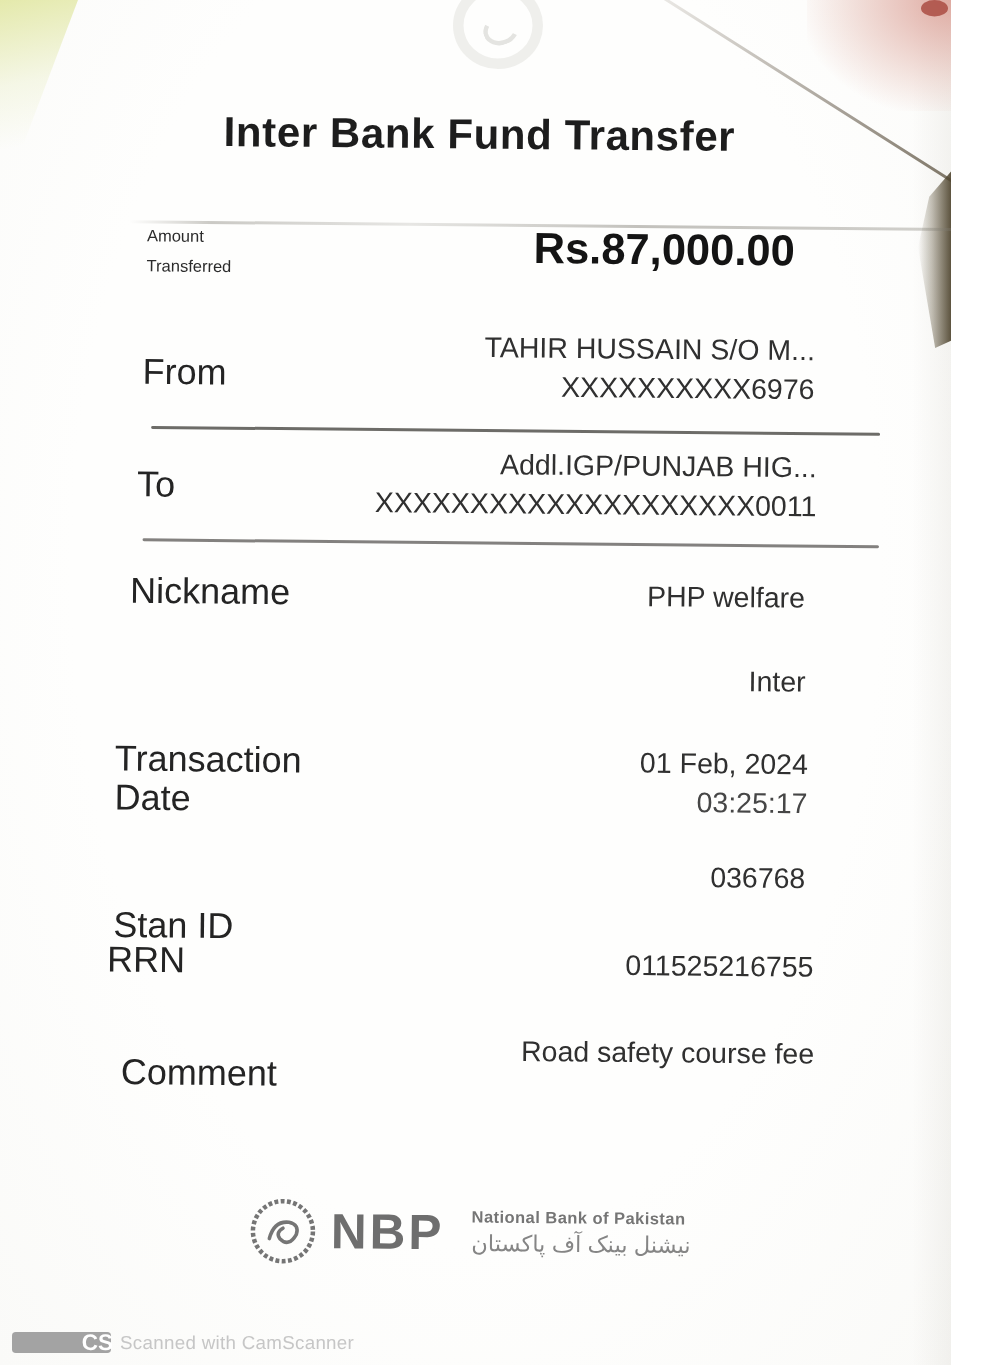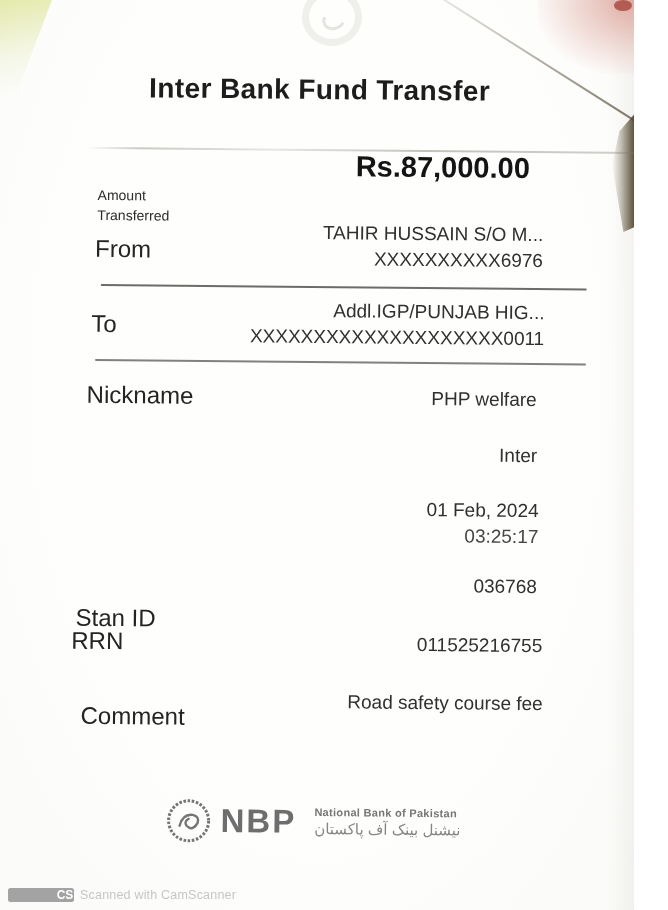--- a/index.html
+++ b/index.html
@@ -56,36 +56,36 @@
     font-size:28px;font-weight:700;letter-spacing:0.4px;color:#1d1d1d;
   }
   .hairline-top{
     position:absolute;top:149px;left:84px;right:0;height:1.5px;
     background:linear-gradient(to right, rgba(125,122,112,0) 0%, rgba(125,122,112,0.40) 10%, rgba(125,122,112,0.18) 34%, rgba(130,127,118,0.48) 62%, rgba(125,122,112,0.34) 100%);
   }
   .divider{position:absolute;left:100px;right:48px;height:2px;background:rgba(68,66,62,0.78);border-radius:1px;}
   .divider.d1{top:286px;}
   .divider.d2{top:361px;left:95px;background:rgba(78,76,72,0.70);}
   .lbl{position:absolute;font-size:24px;color:#242424;line-height:26px;}
-  .lbl.small{font-size:14px;line-height:19.5px;color:#2b2b2b;margin-top:37px;}
+  .lbl.small{font-size:11px;line-height:19.5px;color:#2b2b2b;}
   .val{position:absolute;font-size:19px;color:#303030;text-align:right;line-height:26px;}
   .amount-val{position:absolute;font-size:29px;font-weight:700;color:#141414;text-align:right;}
   .time-line{color:#464646;}
   
   .bank{position:absolute;top:798px;left:0;right:0;display:flex;justify-content:center;align-items:center;gap:8px;opacity:0.82;}
   .bank-emblem{width:48px;height:48px;flex:0 0 auto;}
   .bank-short{font-size:33px;font-weight:700;color:#4f4f4f;letter-spacing:2px;margin-right:10px;}
   .bank-names{display:flex;flex-direction:column;gap:2px;text-align:left;}
   .bank-name-en{font-size:11px;font-weight:700;color:#585858;letter-spacing:0.3px;}
   .bank-name-ur{font-size:15px;color:#6b6b6b;}
   
   .cswm{position:absolute;left:8px;bottom:8px;display:flex;align-items:center;gap:6px;}
   .cs-badge{
     width:18px;height:14px;border-radius:2.5px;background:#a3a3a3;
-    color:#ffffff;font-size:12px;font-weight:700;
+    color:#ffffff;font-size:15px;font-weight:700;
     display:flex;align-items:center;justify-content:center;padding-left:48px;
   }
   .cs-text{font-size:12.5px;color:#c6c6c6;letter-spacing:0.2px;}
 </style>
 </head>
 <body>
 
 <div class="page">
 
   <div class="corner-tl"></div>
@@ -119,20 +119,24 @@
       <span>Addl.IGP/PUNJAB HIG...</span><br>
       <span>XXXXXXXXXXXXXXXXXXXX0011</span>
     </div>
     <div class="divider d2"></div>
 
     <div class="lbl" style="top:384px;left:87px;">Nickname</div>
     <div class="val" style="top:385px;right:97px;">PHP welfare</div>
 
     <div class="val" style="top:441px;right:96px;">Inter</div>
 
+    <div class="lbl" style="top:496px;left:78px;">
+      <span>Transaction</span><br>
+      <span>Date</span>
+    </div>
     <div class="val" style="top:496px;right:94px;">
       <span>01 Feb, 2024</span><br>
       <span class="time-line">03:25:17</span>
     </div>
 
     <div class="lbl" style="top:571px;left:78px;margin-top:36px;">Stan ID</div>
     <div class="val" style="top:572px;right:95px;">036768</div>
 
     <div class="lbl" style="top:630px;left:74px;">RRN</div>
     <div class="val" style="top:631px;right:89px;">011525216755</div>

